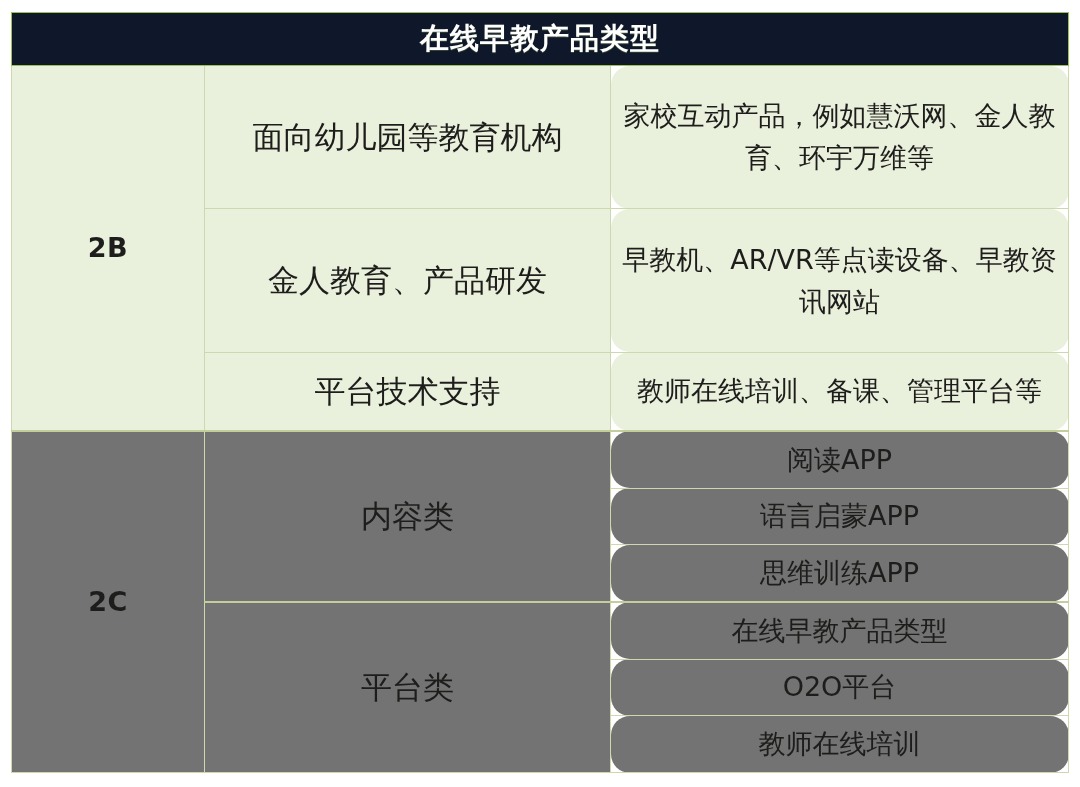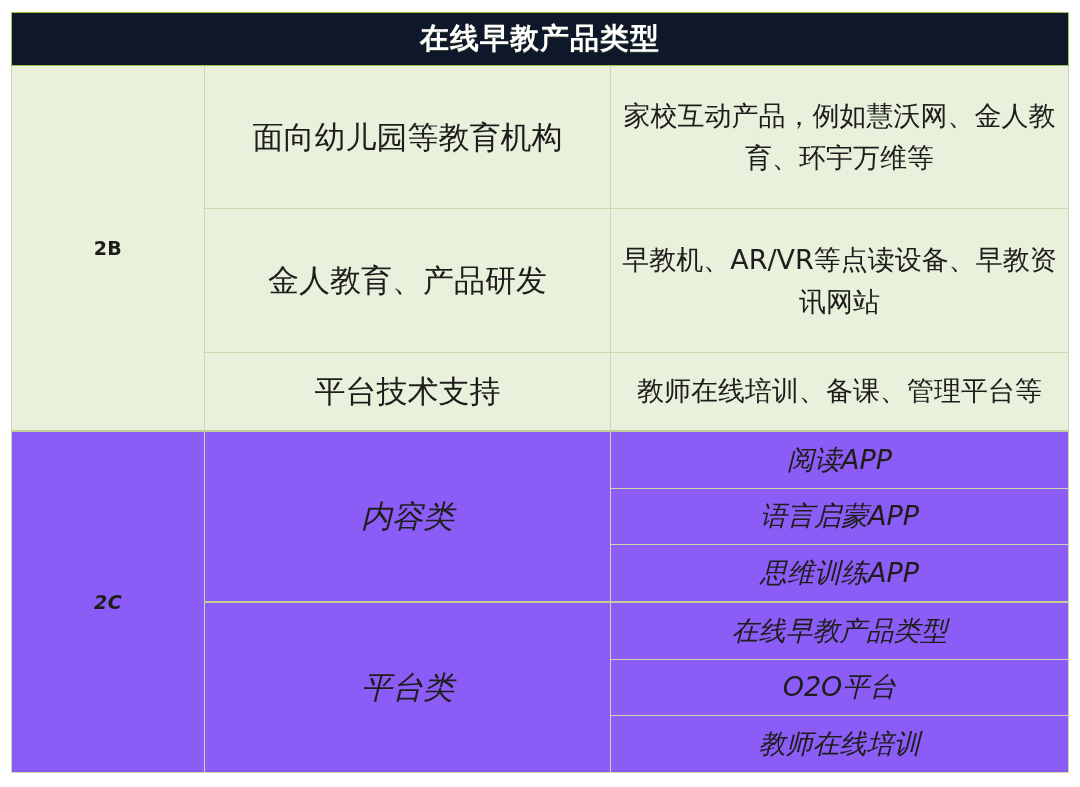--- a/index.html
+++ b/index.html
@@ -53,41 +53,42 @@
   }
 
   
   .col-seg  { width: 193px; }
   .col-cat  { width: 406px; }
   .col-item { width: 458px; }
 
   
   .green { background: #e9f0dc; }
   
-  .yellow { background: #8b5cf6; font-style: italic; }
+  .yellow { background: #737373; }
 
   .seg-label {
-    font-size: 19px;
+    font-size: 27px;
     font-weight: bold;
     color: #1d1d1b;
     letter-spacing: .5px;
   }
 
   .cat-cell {
     font-size: 31px;
     color: #1d1d1b;
     line-height: 1.45;
     padding: 0 14px;
   }
 
   .item-cell {
     font-size: 27px;
     color: #1d1d1b;
     line-height: 1.55;
     padding: 6px 16px;
+    border-radius: 19px;
   }
 
   .item-cell.single {
     line-height: 1.2;
   }
 
   
   .block-split {
     border-top: 2px solid #c2cf9a !important;
   }

